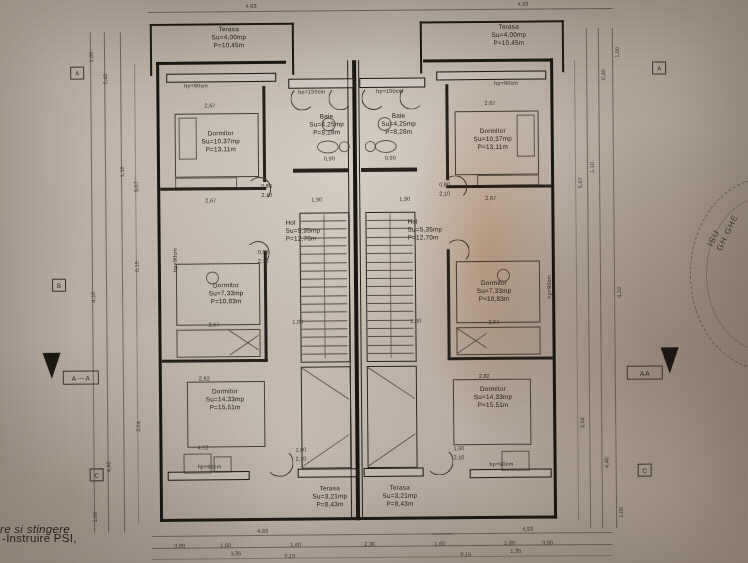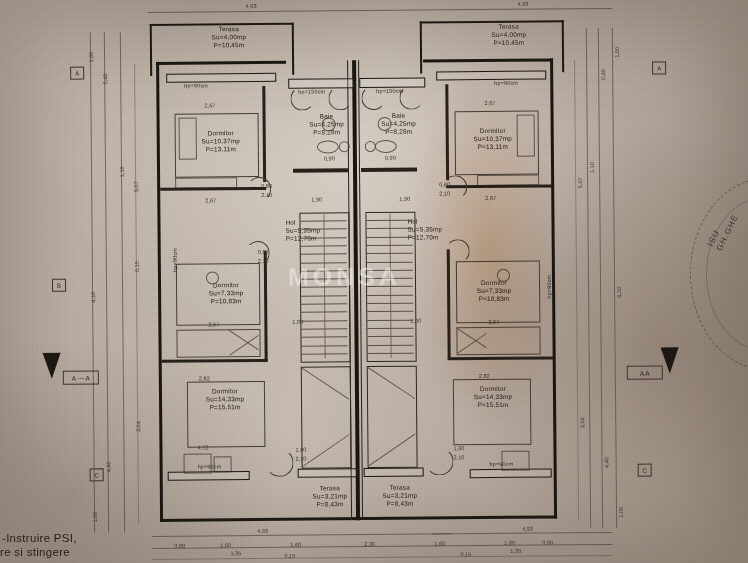--- a/index.html
+++ b/index.html
@@ -229,21 +229,20 @@
       </div>
 
     <div class="ln v thin" style="left:324px;top:214px;height:144px;"></div>
     <div class="ln v thin" style="left:390px;top:214px;height:144px;"></div>
 
     <div class="rect" style="left:300px;top:366px;width:48px;height:100px;border-color:#2b2620;"></div>
     <div class="rect" style="left:366px;top:366px;width:48px;height:100px;border-color:#2b2620;"></div>
     <div class="cross" style="left:300px;top:366px;width:48px;height:100px;"></div>
     <div class="cross" style="left:366px;top:366px;width:48px;height:100px;"></div>
 
-    <div class="wm" style="left:288px;top:262px;">MONSA</div>
 
     <div class="room" style="left:176px;top:262px;width:82px;height:60px;border-width:1.5px;"></div>
     <div class="room" style="left:456px;top:262px;width:82px;height:60px;border-width:1.5px;"></div>
     <div class="txt rlab" style="left:196px;top:280px;width:60px;">
       <div>Dormitor</div>
       <div>Su=7,33mp</div>
       <div>P=10,83m</div>
     </div>
     <div class="txt rlab" style="left:464px;top:280px;width:60px;">
       <div>Dormitor</div>
@@ -381,18 +380,18 @@
     <div class="dim" style="left:458px;top:552px;">0,15</div>
     <div class="dim" style="left:508px;top:549px;">1,35</div>
 
   </div>
 
   <div class="stamp" style="left:690px;top:178px;width:150px;height:190px;"></div>
   <div class="stamp" style="left:706px;top:196px;width:120px;height:154px;border-style:solid;opacity:.35;"></div>
   <div class="stamptxt" style="left:714px;top:238px;transform:rotate(-64deg);transform-origin:0 50%;">ISU GH.GHE</div>
 
   <div class="note" style="left:2px;top:532px;">-Instruire PSI,</div>
-  <div class="note" style="left:0px;top:546px;">re si stingere</div>
+  <div class="note" style="left:0px;top:523px;font-style:italic;">re si stingere</div>
 
   <div id="warmband"></div>
   <div id="grain"></div>
   <div id="vign"></div>
 </div>
 
 </body></html>

